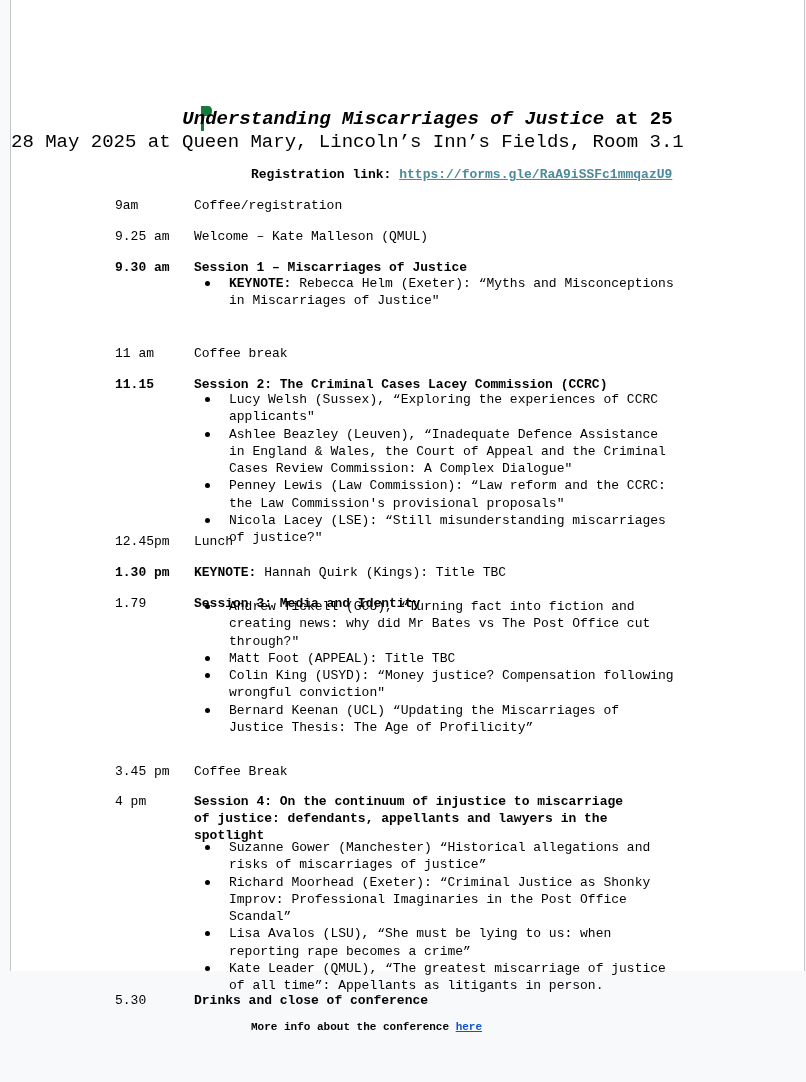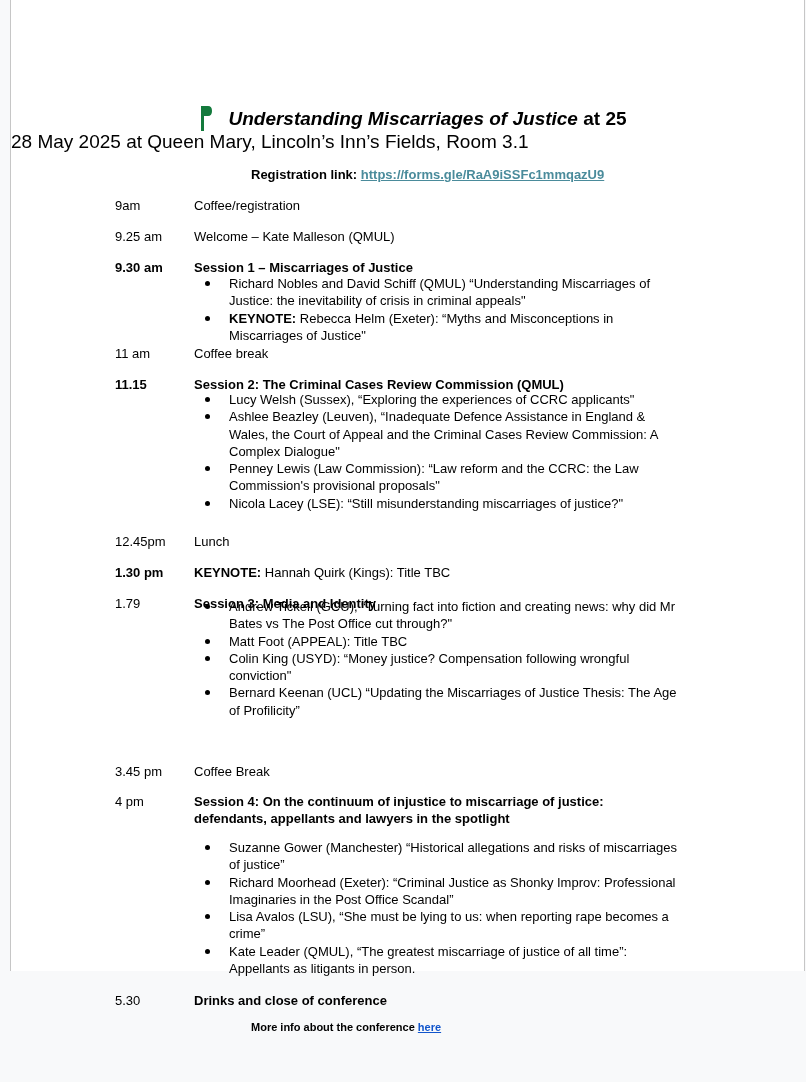--- a/index.html
+++ b/index.html
@@ -9,20 +9,21 @@
     font-family: "Liberation Sans", sans-serif;
     color: #000;
     position: relative;
   }
   .page {
     position: absolute; left: 10px; top: 0; width: 795px; height: 971px;
     background: #ffffff;
     border-left: 1px solid #c6c6c6;
     border-right: 1px solid #c6c6c6;
     box-sizing: border-box;
+    font-family: Liberation Mono, monospace;
   }
   .title-line {
     position: absolute; left: 0; right: 0; top: 108px;
     text-align: center; font-size: 19px; font-weight: bold; font-style: italic;
     line-height: 22px;
   }
   .title-line .plain { font-style: normal; }
   .logo {
     position: absolute; left: 190px; top: 106px; width: 11px; height: 25px;
   }
@@ -76,33 +77,32 @@
 
   <div class="row" style="top:228px">
     <span class="time">9.25 am</span>
     <span class="desc">Welcome – Kate Malleson (QMUL)</span>
   </div>
 
   <div class="row" style="top:259px">
     <span class="time b">9.30 am</span>
     <span class="desc b">Session 1 – Miscarriages of Justice</span>
     <ul class="talks" style="top:16px">
-      <li><span>Richard Nobles and David Schiff (QMUL) “Understanding Miscarriages of Justice: the inevitability of crisis in criminal appeals"</span></li>
       <li><span class="b">KEYNOTE:</span><span> Rebecca Helm (Exeter): “Myths and Misconceptions in Miscarriages of Justice"</span></li>
     </ul>
   </div>
 
   <div class="row" style="top:345px">
     <span class="time">11 am</span>
     <span class="desc">Coffee break</span>
   </div>
 
   <div class="row" style="top:376px">
     <span class="time b">11.15</span>
-    <span class="desc b">Session 2:  The Criminal Cases Review Commission (QMUL)</span>
+    <span class="desc b">Session 2:  The Criminal Cases Lacey Commission (CCRC)</span>
     <ul class="talks" style="top:15px">
       <li><span>Lucy Welsh (Sussex), “Exploring the experiences of CCRC applicants"</span></li>
       <li><span>Ashlee Beazley (Leuven), “Inadequate Defence Assistance in England &amp; Wales, the Court of Appeal and the Criminal Cases Review Commission: A Complex Dialogue"</span></li>
       <li><span>Penney Lewis (Law Commission): “Law reform and the CCRC: the Law Commission's provisional proposals"</span></li>
       <li><span>Nicola Lacey (LSE): “Still misunderstanding miscarriages of justice?"</span></li>
     </ul>
   </div>
 
   <div class="row" style="top:533px">
     <span class="time">12.45pm</span>

